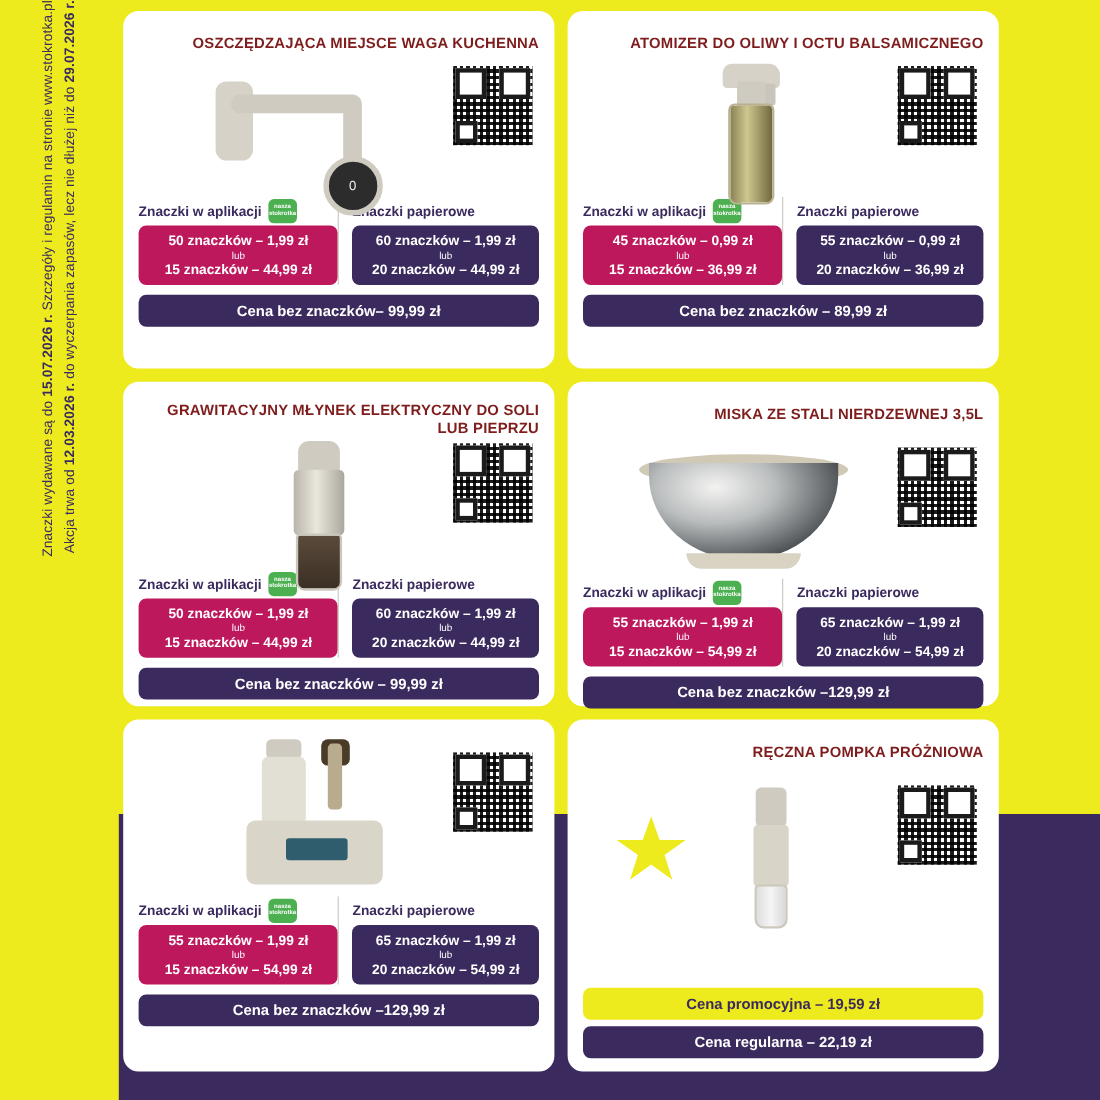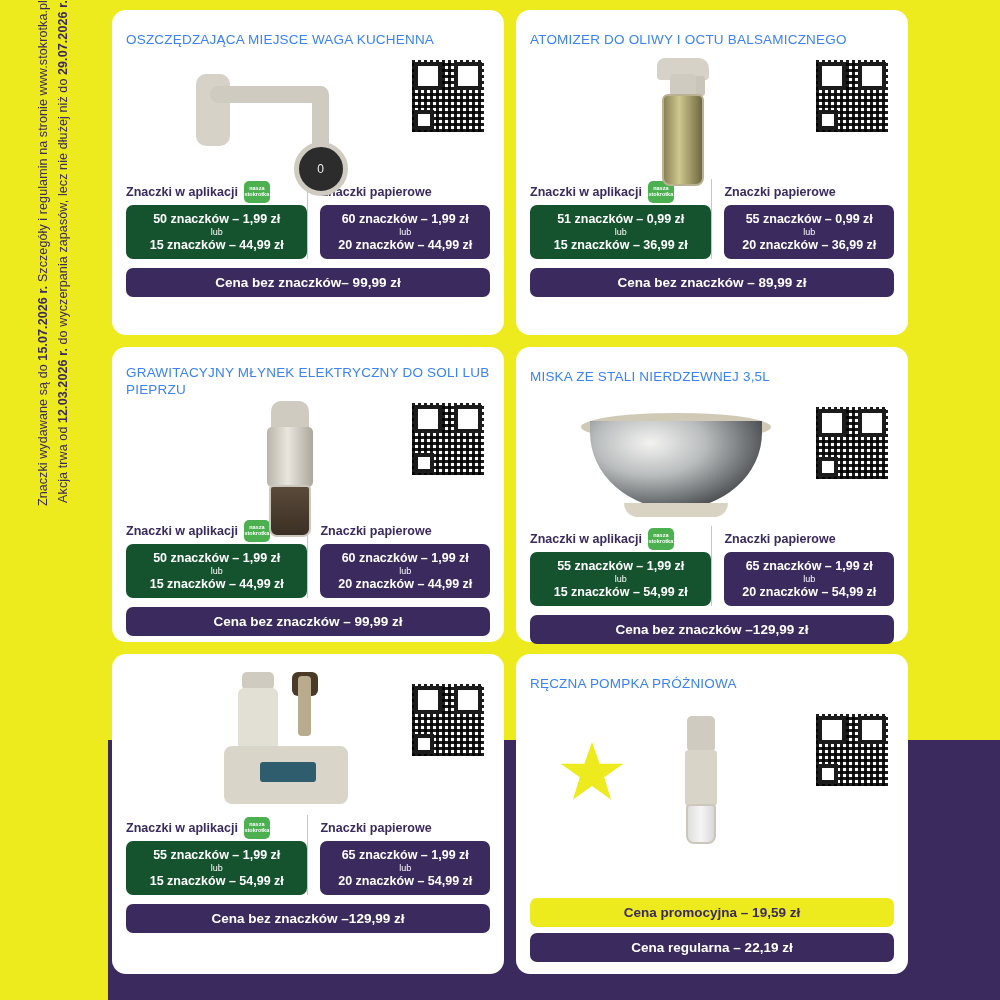--- a/index.html
+++ b/index.html
@@ -61,24 +61,24 @@
     padding: 12px 14px 12px 14px;
     position: relative;
   }
   .card.w1 { width: 392px; }
   .card.w2 { width: 392px; }
   .card.h-a { height: 325px; }
   .card.h-b { height: 295px; }
   .card.h-c { height: 320px; }
 
   .card-title {
-    color: #3b82f6;
-    font-weight: normal;
+    color: #7f1d1d;
+    font-weight: bold;
     font-size: 13.5px;
-    text-align: left;
+    text-align: right;
     letter-spacing: 0.2px;
     line-height: 1.25;
     margin-top: 10px;
     min-height: 18px;
   }
   .card-title.two-line { margin-top: 6px; }
 
   .media {
     position: relative;
     height: 125px;
@@ -257,21 +257,21 @@
     color: #3a2a5e; font-weight: bold; font-size: 12.5px;
   }
   .app-badge {
     width: 26px; height: 22px; border-radius: 5px;
     background: #4caf50;
     display: flex; align-items: center; justify-content: center;
     color: #fff; font-size: 5.5px; font-weight: bold; text-align: center;
     line-height: 1.05;
   }
   .stamp-box {
-    background: #14532d;
+    background: #be185d;
     color: #ffffff;
     border-radius: 7px;
     padding: 7px 6px;
     text-align: center;
   }
   .stamp-box.papier {
     background: #3a2a5e;
   }
   .stamp-line { font-size: 12.5px; font-weight: bold; white-space: nowrap; }
   .stamp-lub { font-size: 9px; font-weight: normal; margin: 1px 0; }
@@ -377,21 +377,21 @@
         </div>
         <div class="stamps">
           <div class="stamp-col">
             <div class="stamp-head">
               <span>Znaczki w aplikacji</span>
               <span class="app-badge">
                   <span>nasza stokrotka</span>
                 </span>
             </div>
             <div class="stamp-box">
-              <div class="stamp-line">51 znaczków – 0,99 zł</div>
+              <div class="stamp-line">45 znaczków – 0,99 zł</div>
               <div class="stamp-lub">lub</div>
               <div class="stamp-line">15 znaczków – 36,99 zł</div>
             </div>
           </div>
           <div class="divider-v"></div>
           <div class="stamp-col right">
             <div class="stamp-head">
               <span>Znaczki papierowe</span>
             </div>
             <div class="stamp-box papier">

